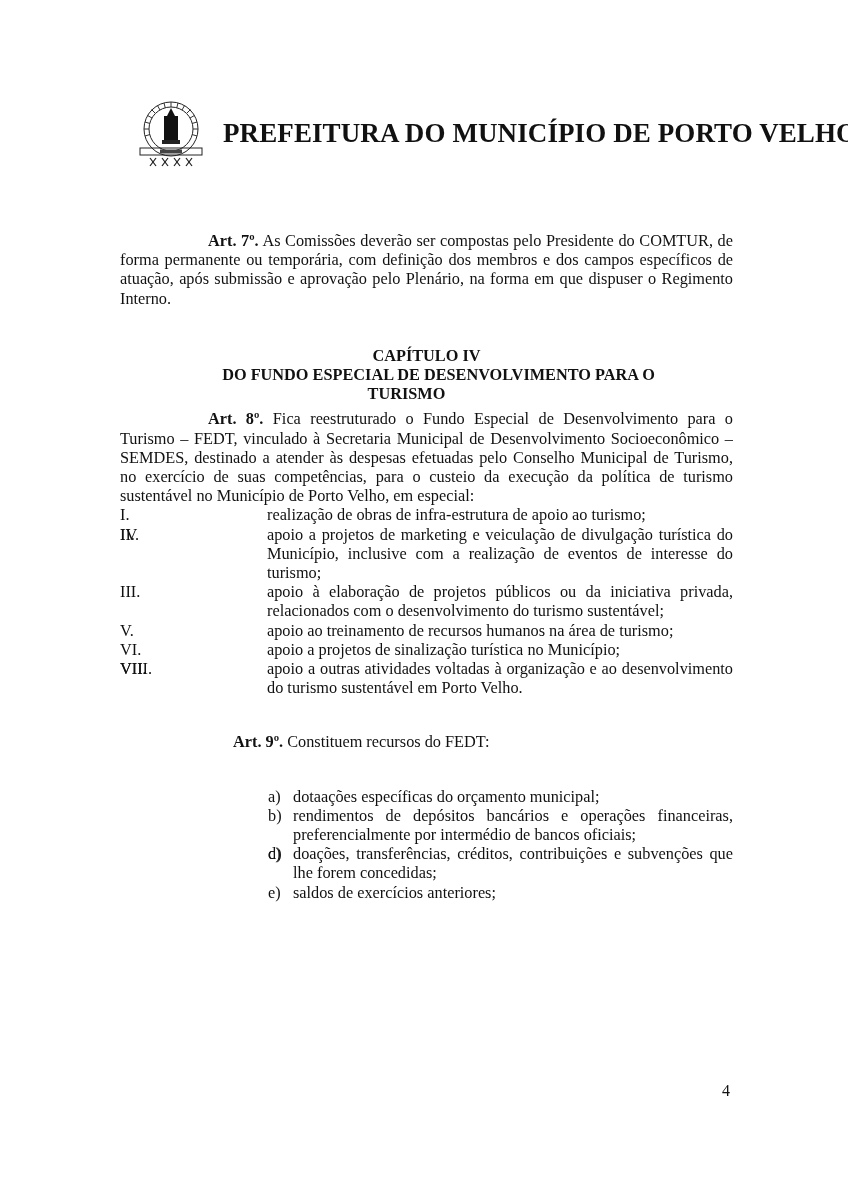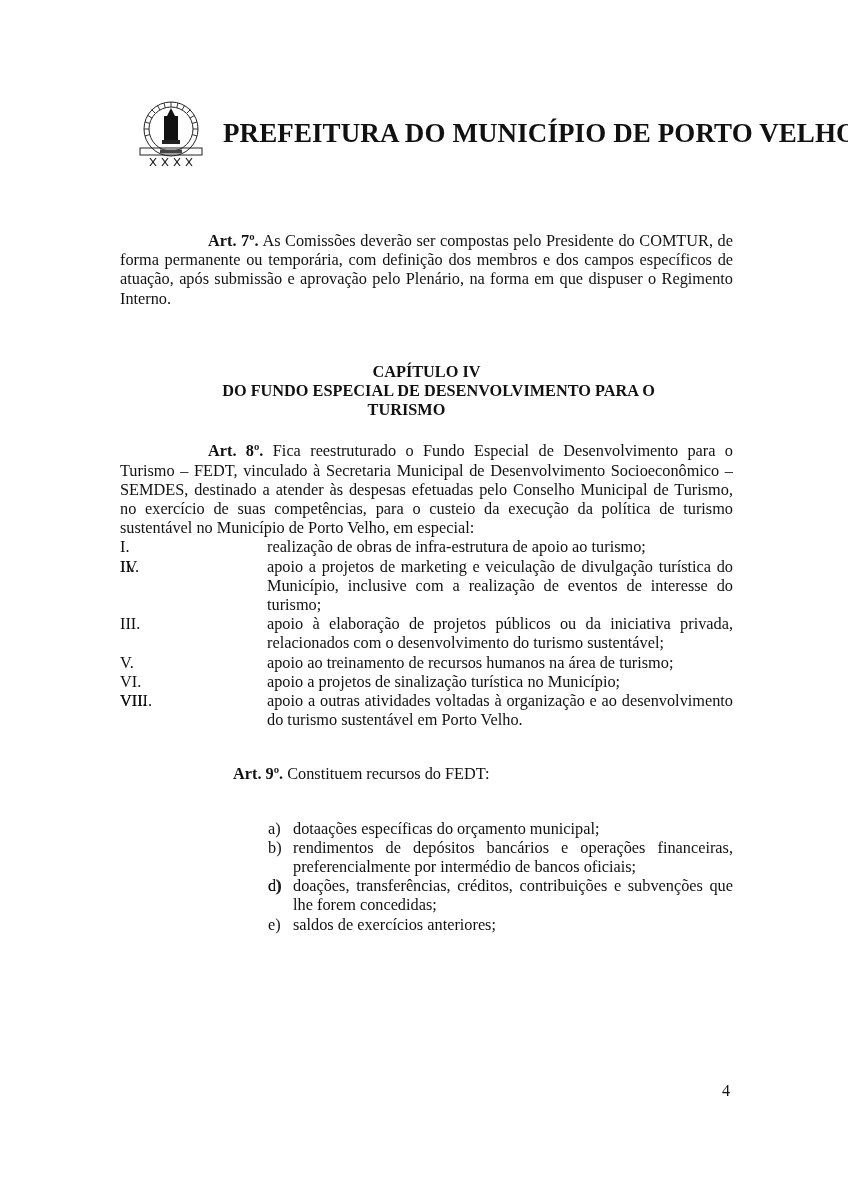--- a/index.html
+++ b/index.html
@@ -11,21 +11,21 @@
   .crest { position: absolute; left: 0; top: 0; width: 74px; height: 74px; }
   .header-title { position: absolute; left: 89px; top: 22px; font-size: 27px; font-weight: bold;
                   letter-spacing: 0.1px; white-space: nowrap; }
 
   .body { position: absolute; left: 120px; top: 212px; width: 613px; font-size: 16.3px; line-height: 19.2px; }
   p.just { margin: 0; text-align: justify; text-align-last: left; text-indent: 88px; }
   .art { font-weight: bold; }
   .gap1 { height: 19px; }
   .gap2 { height: 38px; }
 
-  .chapter { text-align: center; font-weight: bold; margin: 16px; line-height: 19.2px; }
+  .chapter { text-align: center; font-weight: bold; margin: 0; line-height: 19.2px; }
   .chapter .l2 { display: block; padding-left: 24px; text-align: center; }
   .chapter .l3 { display: block; padding-right: 0; margin-left: -40px; }
 
   .roman { margin: 0; padding: 0; list-style: none; }
   .roman li { position: relative; padding-left: 147px; text-align: justify; text-align-last: left; }
   .roman .num { position: absolute; left: 0; width: 146px; text-align: right; }
 
   .alpha { margin: 0; padding: 0; list-style: none; }
   .alpha li { position: relative; padding-left: 173px; text-align: justify; text-align-last: left; }
   .alpha .lbl { position: absolute; left: 148px; }

